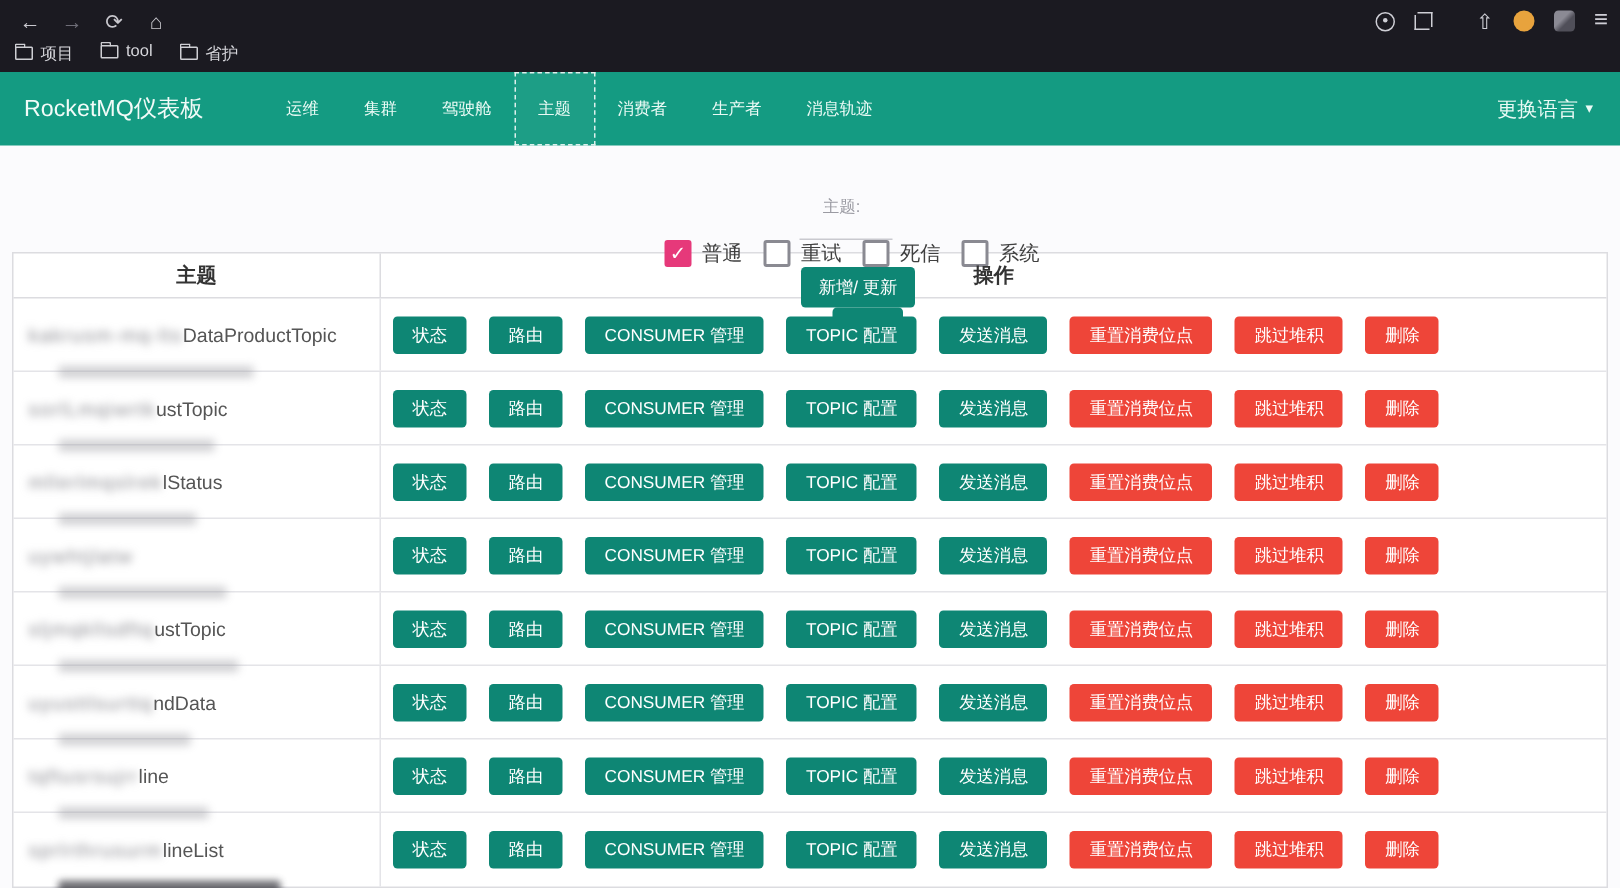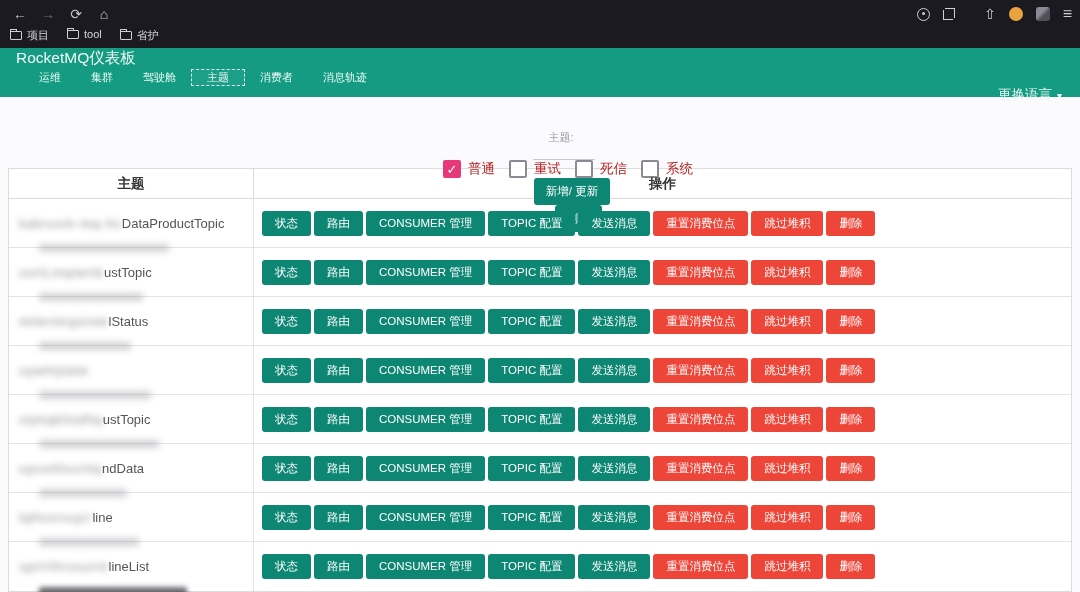--- a/index.html
+++ b/index.html
@@ -38,41 +38,41 @@
               background:linear-gradient(135deg,#8b8a94 40%,#504f59 60%); }
 
   
   .bookmarks { height:20px; background:#1b1a21; display:flex; align-items:flex-start; gap:18px; padding:0 10px; }
   .bm { display:flex; align-items:center; gap:5px; color:#d6d6db; font-size:11px; cursor:pointer; }
   .folder { width:12px; height:9px; border:1.2px solid #cfcfd4; border-radius:1px; position:relative; }
   .folder::before { content:""; position:absolute; top:-3px; left:-1px; width:5px; height:2px;
                     border:1.2px solid #cfcfd4; border-bottom:none; border-radius:1px 1px 0 0; }
 
   
-  .navbar { height:49px; background:#149b82; display:flex; align-items:stretch; color:#fff;flex-direction:column; }
+  .navbar { height:49px; background:#149b82; display:flex; align-items:stretch; color:#fff; }
   .brand { display:flex; align-items:center; padding:0 16px; font-size:15.5px; color:#f2fbf8; }
   .nav-items { display:flex; align-items:stretch; margin-left:24px; }
   .nav-item { display:flex; align-items:center; padding:0 15px; font-size:11px; color:#eafaf5;
               cursor:pointer; }
   .nav-item.active { border:1px dashed rgba(255,255,255,.85); background:rgba(255,255,255,.04); }
   .lang { margin-left:auto; display:flex; align-items:center; padding:0 18px; font-size:13.5px;
           gap:5px; cursor:pointer; color:#eafaf5; }
   .lang .caret { font-size:10px; }
 
   
   .filter { display:flex; align-items:center; margin:33px 0 0 48px; height:24px;flex-direction:column; }
   .f-label { font-size:11px; color:#9a9aa2; margin-right:6px; }
   .f-input { width:62px; border:none; border-bottom:1px solid #c9c9cf; background:transparent;
              height:18px; font-size:12px; outline:none; }
   .cb-group { display:flex; align-items:center; margin-left:8px; gap:14px; }
   .cb { display:flex; align-items:center; gap:7px; cursor:pointer; }
   .cb .box { width:18px; height:18px; border:2px solid #8a8a92; border-radius:2px; background:#fff;
              display:flex; align-items:center; justify-content:center; }
   .cb.checked .box { background:#e6397a; border-color:#e6397a; color:#fff; font-size:13px; font-weight:bold; }
-  .cb .cb-label { font-size:13.5px; color:#b91c1c; }
+  .cb .cb-label { font-size:13.5px; color:#404040; }
   .f-btn { margin-left:12px; background:#0e8674; color:#fff; border:none; border-radius:3px;
            font-size:11.5px; padding:6px 12px; cursor:pointer; }
   .f-btn:first-of-type { margin-left:16px; }
 
   
   .table { margin:14px 8px 0 8px; border:1px solid #dcdce0; background:#fff; }
   .thead { display:flex; height:30px; border-bottom:1px solid #dcdce0; }
   .th { display:flex; align-items:center; justify-content:center; font-size:13.5px; font-weight:bold; color:#333; }
   .col1 { width:245px; border-right:1px solid #dcdce0; }
   .col2 { flex:1; }
@@ -83,21 +83,21 @@
   .redacted { filter:blur(3px); color:#8a8a90; letter-spacing:1px; white-space:nowrap; overflow:hidden; }
   .smudge { position:absolute; left:30px; bottom:-5px; height:8px; width:130px;
             background:#9a9aa0; opacity:.45; filter:blur(3px); border-radius:2px; pointer-events:none; }
   .trow:nth-child(2) .smudge { width:104px; }
   .trow:nth-child(3) .smudge { width:92px; }
   .trow:nth-child(4) .smudge { width:112px; }
   .trow:nth-child(5) .smudge { width:120px; }
   .trow:nth-child(6) .smudge { width:88px; }
   .trow:nth-child(7) .smudge { width:100px; }
   .trow:nth-child(8) .smudge { width:148px; height:12px; bottom:-8px; background:#4a4a50; opacity:.8; filter:blur(2.5px); }
-  .tcell-actions { flex:1; display:flex; align-items:center; padding-left:8px; gap:3px; }
+  .tcell-actions { flex:1; display:flex; align-items:center; padding-left:8px; gap:15px; }
   .abtn { border:none; border-radius:3px; color:#fff; font-size:11.5px; padding:5px 13px;
           cursor:pointer; white-space:nowrap; }
   .abtn.teal { background:#0e8674; }
   .abtn.red  { background:#ee4539; }
 </style>
 </head>
 <body>
 
 <div class="chrome">
   <div class="navbtn">←</div>
@@ -147,20 +147,21 @@
   <div class="nav-item">运维</div>
 
   <div class="nav-item">集群</div>
 
   <div class="nav-item">驾驶舱</div>
 
   <div class="nav-item active">主题</div>
 
   <div class="nav-item">消费者</div>
 
+  <div class="nav-item">生产者</div>
 
 
   <div class="nav-item">消息轨迹</div>
 </div>
   <div class="lang">
     <span>更换语言</span>
     <span class="caret">▾</span>
   </div>
 </div>
 

